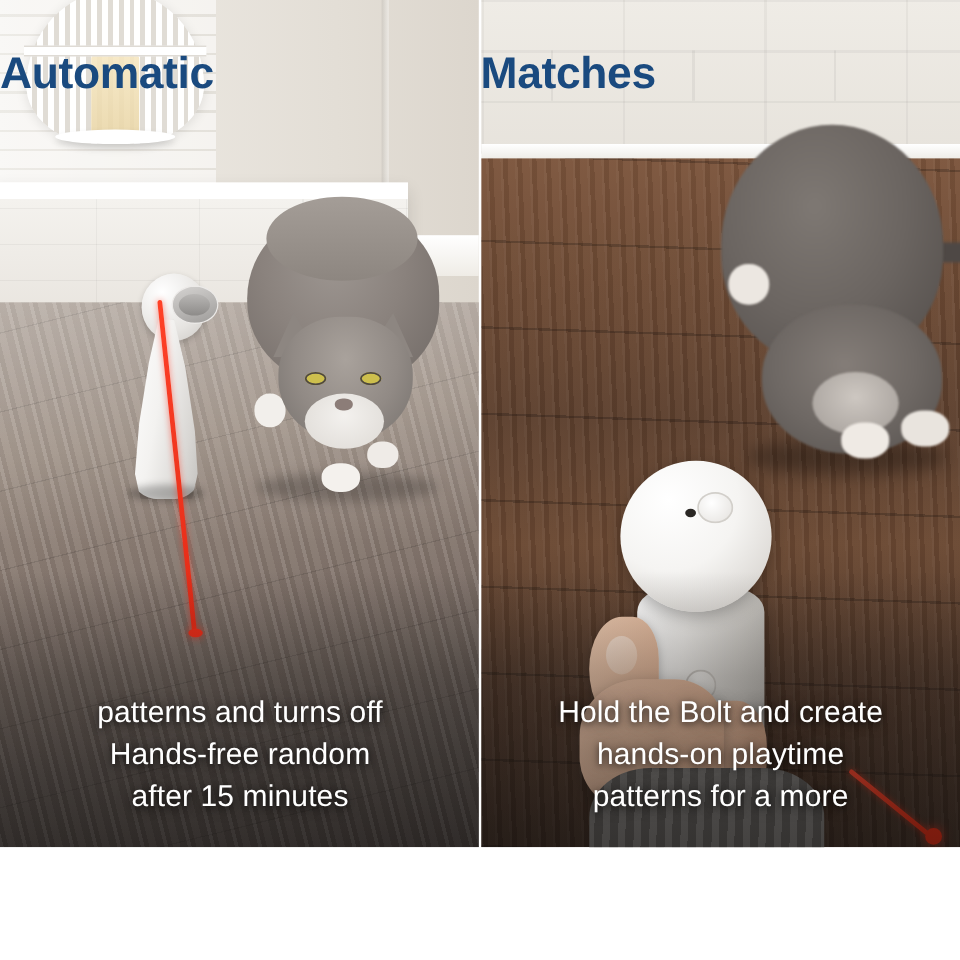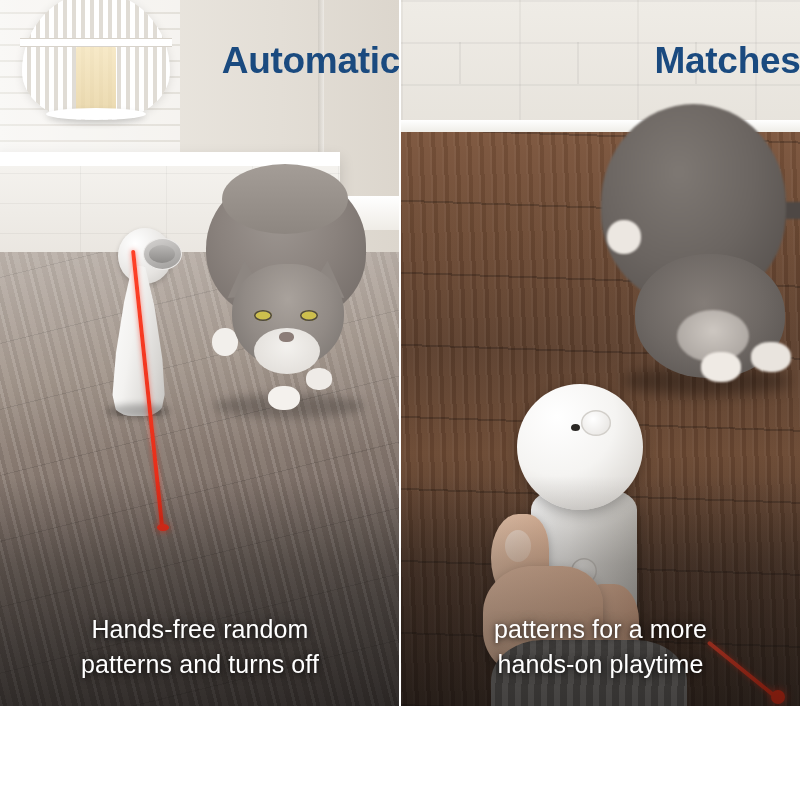--- a/index.html
+++ b/index.html
@@ -206,21 +206,21 @@
 
   
   .scrim{position:absolute;left:0;bottom:0;width:400px;height:230px;
     background:linear-gradient(180deg,rgba(20,18,16,0) 0%,rgba(20,18,16,.28) 38%,rgba(16,14,13,.52) 100%);}
   .caption{position:absolute;left:0;bottom:24px;width:400px;
     text-align:center;color:#ffffff;font-size:25px;line-height:35px;
     font-weight:400;letter-spacing:.1px;
     text-shadow:0 1px 5px rgba(0,0,0,.65),0 0 14px rgba(0,0,0,.45);}
 
   
-  .heading{position:absolute;top:40px;width:400px;text-align:right;
+  .heading{position:absolute;top:40px;width:400px;text-align:left;
     font-size:37px;font-weight:bold;letter-spacing:-.3px;}
 
   
   .banner{position:absolute;left:0;top:706px;width:800px;height:94px;
     display:flex;align-items:center;justify-content:center;}
   .banner-text{color:#ffffff;font-size:35px;font-weight:bold;
     letter-spacing:.2px;transform:scaleX(.93);white-space:nowrap;}
 </style>
 </head>
 <body>
@@ -281,22 +281,23 @@
         <div class="cat-l-nose"></div>
         <div class="cat-l-paw3"></div>
         <div class="cat-l-paw2"></div>
       </div>
 
       <div class="scrim"></div>
 
       <div class="heading" style="color:#1a4a7f">Automatic</div>
 
       <div class="caption">
+        <div>patterns and turns off</div>
         <div>Hands-free random</div>
-        <div>patterns and turns off</div>
+        <div>after 15 minutes</div>
       </div>
     </div>
 
     <div class="panel right">
 
       <div class="r-wall">
         <div class="r-bricks"></div>
         <div class="r-bricks2"></div>
       </div>
       <div class="r-baseboard"></div>
@@ -329,20 +330,21 @@
         <div class="sleeve"></div>
         <div class="laser-r"></div>
         <div class="laser-r-dot"></div>
       </div>
 
       <div class="scrim"></div>
 
       <div class="heading" style="color:#1a4a7f">Matches</div>
 
       <div class="caption">
+        <div>Hold the Bolt and create</div>
+        <div>hands-on playtime</div>
         <div>patterns for a more</div>
-        <div>hands-on playtime</div>
       </div>
     </div>
   </div>
 
 
 </div>
 
 </body></html>

